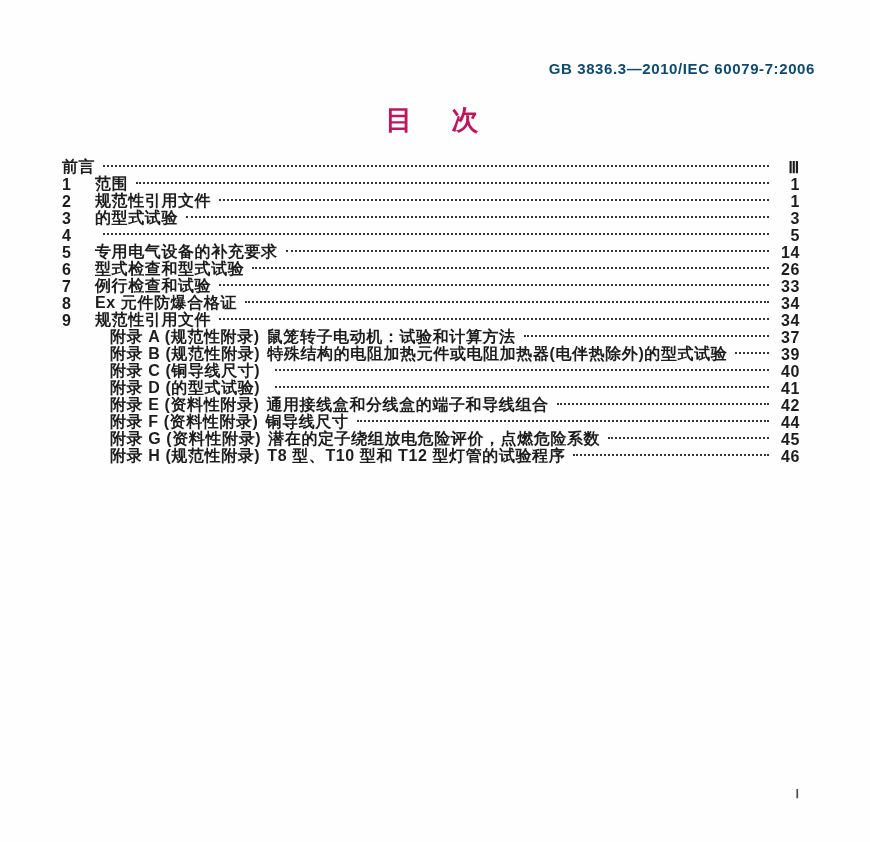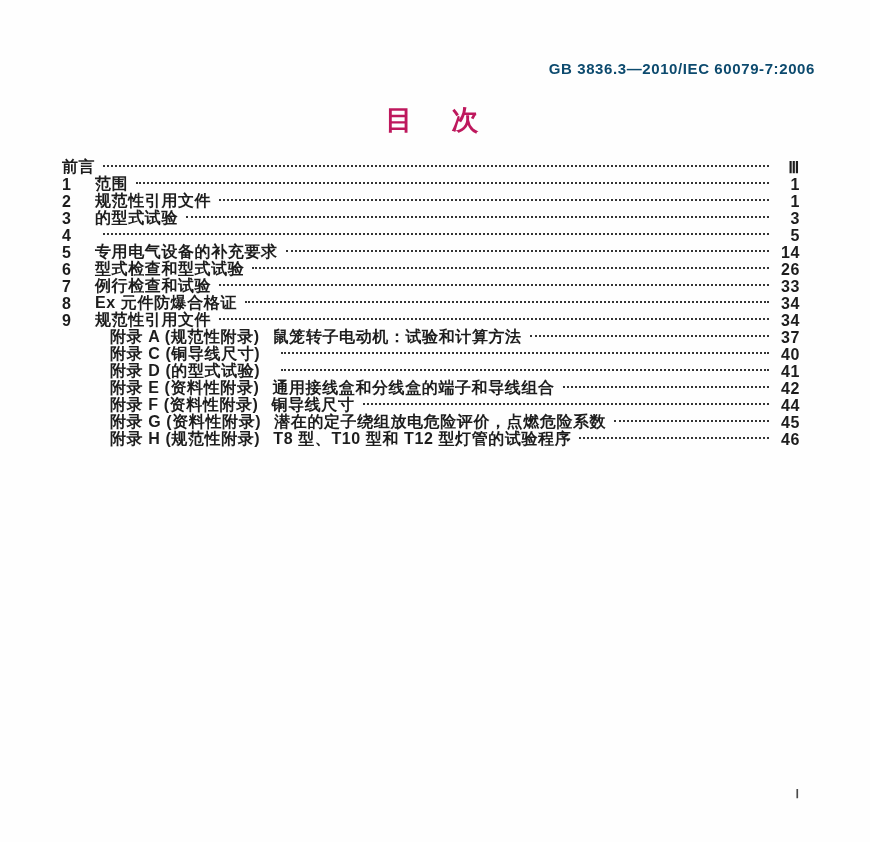--- a/index.html
+++ b/index.html
@@ -43,21 +43,21 @@
     display: flex;
     align-items: center;
     height: 17px;
     font-size: 16px;
     font-weight: 600;
     letter-spacing: 0.6px;
     white-space: pre;
   }
   .toc-prefix { flex: none; white-space: pre; }
   .kind-numbered .toc-prefix { width: 33px; }
-  .kind-annex .toc-prefix { margin-right: 13px; padding-left: 48px; }
+  .kind-annex .toc-prefix { margin-right: 7px; padding-left: 48px; }
   .toc-title { flex: none; white-space: pre; }
   .leader {
     flex: 1 1 auto;
     min-width: 12px;
     border-bottom: 2px dotted #343434;
     margin: 0 5px 4px 8px;
   }
   .toc-page {
     flex: none;
     min-width: 26px;
@@ -143,20 +143,26 @@
     <span class="leader"></span>
     <span class="toc-page">34</span>
   </div>
       <div class="toc-row kind-annex">
     <span class="toc-prefix">附录 A (规范性附录)</span>
     <span class="toc-title">鼠笼转子电动机：试验和计算方法</span>
     <span class="leader"></span>
     <span class="toc-page">37</span>
   </div>
       <div class="toc-row kind-annex">
+    <span class="toc-prefix">附录 B (规范性附录)</span>
+    <span class="toc-title">特殊结构的电阻加热元件或电阻加热器(电伴热除外)的型式试验</span>
+    <span class="leader"></span>
+    <span class="toc-page">39</span>
+  </div>
+      <div class="toc-row kind-annex">
     <span class="toc-prefix">附录 C (铜导线尺寸)</span>
     <span class="leader"></span>
     <span class="toc-page">40</span>
   </div>
       <div class="toc-row kind-annex">
     <span class="toc-prefix">附录 D (的型式试验)</span>
     <span class="leader"></span>
     <span class="toc-page">41</span>
   </div>
       <div class="toc-row kind-annex">

